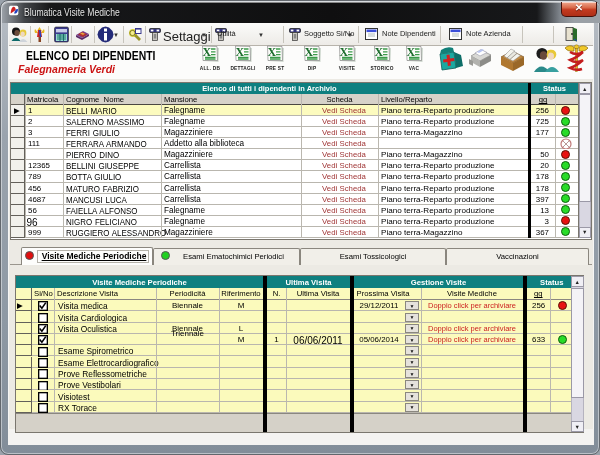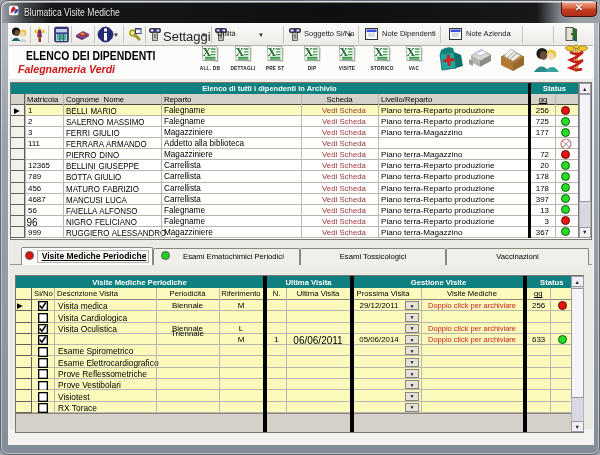--- a/index.html
+++ b/index.html
@@ -241,21 +241,21 @@
  <path d="M6 8 Q12.5 12 19 8 Q12.5 14 6 16 Q12.5 20 19 16 Q12.5 22 6 24 Q12 27 18 25" stroke="#c41e1e" stroke-width="2.4" fill="none"></path>
 </svg>
 
 <div class="abs" style="left:9px;top:81px;width:582px;height:157.5px;border:1px solid #7a766e;background:#fff"></div>
 <div class="abs teal cc" style="left:10px;top:82px;width:517px;height:11px;font-size:7.5px">Elenco di tutti i dipendenti in Archivio</div>
 <div class="abs teal cc" style="left:530px;top:82px;width:47px;height:11px;font-size:7.5px">Status</div>
 <div class="abs" style="left:10px;top:93px;width:517px;height:11px;background:#d6d2c9;border-bottom:1px solid #4a4741"></div>
 <div class="abs" style="left:530px;top:93px;width:47px;height:11px;background:#d6d2c9;border-bottom:1px solid #4a4741"></div>
 <div class="t" style="left:26px;top:95.2px;font-size:7.7px">Matricola</div>
 <div class="t" style="left:65px;top:95.2px;font-size:7.7px">Cognome&nbsp;&nbsp;Nome</div>
-<div class="t" style="left:163px;top:95.2px;font-size:7.7px">Reparto</div>
+<div class="t" style="left:163px;top:95.2px;font-size:7.7px">Mansione</div>
 <div class="t" style="left:338.5px;top:95.2px;font-size:7.7px;transform:translateX(-50%)">Scheda</div>
 <div class="t" style="left:380px;top:95.2px;font-size:7.7px">Livello/Reparto</div>
 <div class="t" style="left:542.0px;top:95.2px;font-size:7.7px;transform:translateX(-50%);text-decoration:underline">gg</div>
 <div class="abs" style="left:10px;top:104.00px;width:567px;height:11.08px;background:#fcfbbe;border-bottom:1px solid #b9b6ae"></div>
 <div class="t" style="left:27px;top:106.00px;font-size:7.9px">1</div>
 <div class="t" style="left:65px;top:106.00px;font-size:8.3px;word-spacing:.6px;transform:scaleX(.96);transform-origin:0 0">BELLI MARIO</div>
 <div class="t" style="left:163px;top:106.00px;font-size:8.2px">Falegname</div>
 <div class="t" style="left:343px;top:106.00px;font-size:7.8px;color:#a03636;transform:translateX(-50%)">Vedi Scheda</div>
 <div class="t" style="left:380px;top:106.00px;font-size:8.1px">Piano terra-Reparto produzione</div>
 <div class="t" style="left:548px;top:106.00px;font-size:7.9px;transform:translateX(-100%)">256</div>
@@ -284,21 +284,21 @@
 <svg class="abs" style="left:559px;top:137.28px" width="12" height="12" viewBox="0 0 12 12">
       <circle cx="6" cy="6" r="5" fill="#fff" stroke="#c07a7a" stroke-width="1.2"></circle>
       <path d="M3 3 L9 9 M9 3 L3 9" stroke="#b89898" stroke-width="1"></path>
     </svg>
 <div class="abs" style="left:10px;top:148.32px;width:567px;height:11.08px;background:#fff;border-bottom:1px solid #b9b6ae"></div>
 <div class="t" style="left:27px;top:161px;font-size:11px">123</div>
 <div class="t" style="left:65px;top:150.32px;font-size:8.3px;word-spacing:.6px;transform:scaleX(.96);transform-origin:0 0">PIERRO DINO</div>
 <div class="t" style="left:163px;top:150.32px;font-size:8.2px">Magazziniere</div>
 <div class="t" style="left:343px;top:150.32px;font-size:7.8px;color:#a03636;transform:translateX(-50%)">Vedi Scheda</div>
 <div class="t" style="left:380px;top:150.32px;font-size:8.1px">Piano terra-Magazzino</div>
-<div class="t" style="left:548px;top:150.32px;font-size:7.9px;transform:translateX(-100%)">72</div>
+<div class="t" style="left:548px;top:150.32px;font-size:7.9px;transform:translateX(-100%)">50</div>
 <div class="dot" style="left:560px;top:148.86px;width:9px;height:9px;background:#e81212;border:1px solid #5d1206"></div>
 <div class="abs" style="left:10px;top:159.40px;width:567px;height:11.08px;background:#fff;border-bottom:1px solid #b9b6ae"></div>
 <div class="t" style="left:27px;top:161.40px;font-size:7.9px">12365</div>
 <div class="t" style="left:65px;top:161.40px;font-size:8.3px;word-spacing:.6px;transform:scaleX(.96);transform-origin:0 0">BELLINI GIUSEPPE</div>
 <div class="t" style="left:163px;top:161.40px;font-size:8.2px">Carrellista</div>
 <div class="t" style="left:343px;top:161.40px;font-size:7.8px;color:#a03636;transform:translateX(-50%)">Vedi Scheda</div>
 <div class="t" style="left:380px;top:161.40px;font-size:8.1px">Piano terra-Reparto produzione</div>
 <div class="t" style="left:548px;top:161.40px;font-size:7.9px;transform:translateX(-100%)">20</div>
 <div class="dot" style="left:560px;top:159.94px;width:9px;height:9px;background:#28dc28;border:1px solid #0d5f0d"></div>
 <div class="abs" style="left:10px;top:170.48px;width:567px;height:11.08px;background:#fff;border-bottom:1px solid #b9b6ae"></div>

